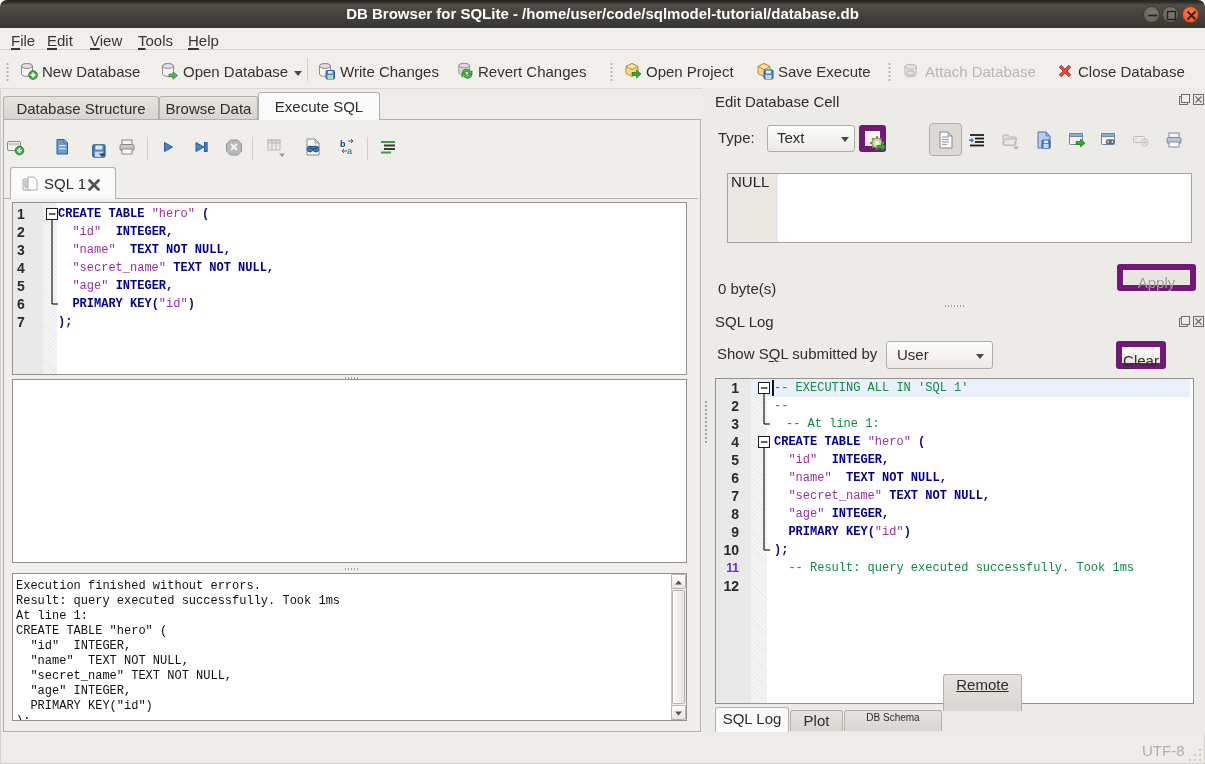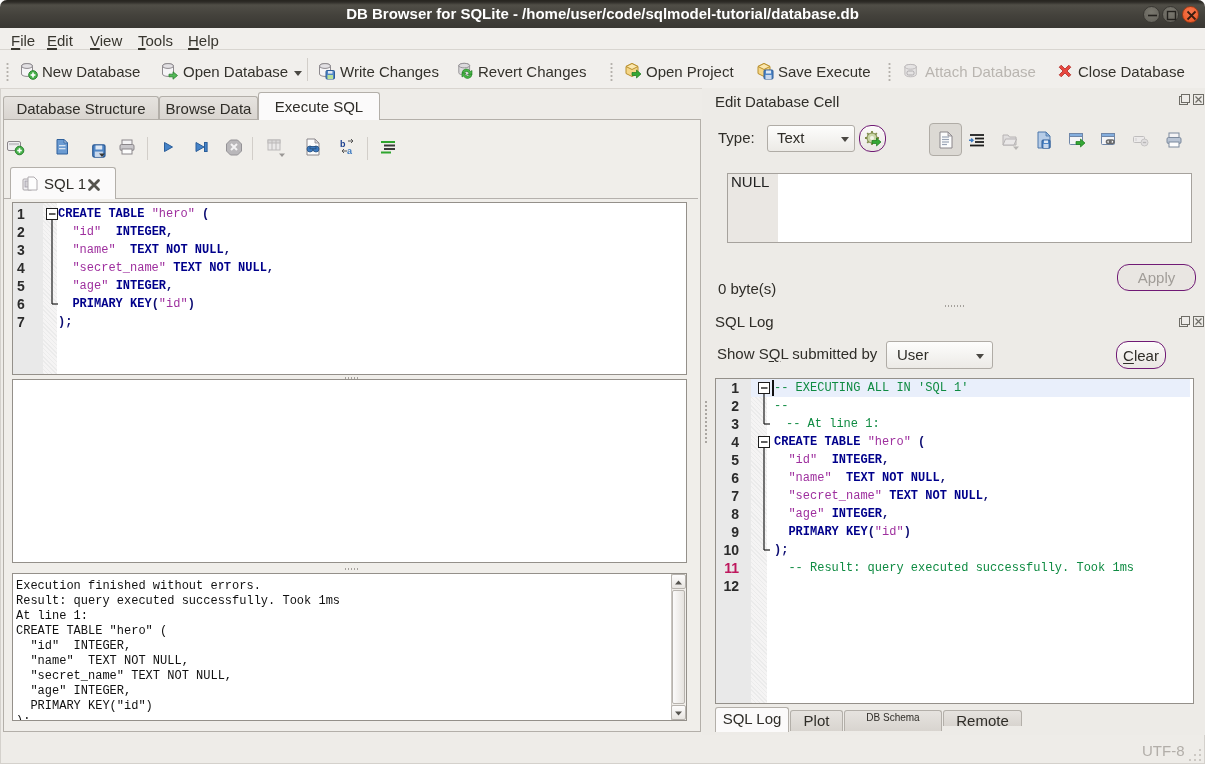--- a/index.html
+++ b/index.html
@@ -63,21 +63,21 @@
 
 
 .sbbtn { position:absolute; width:15px; height:15px; background:linear-gradient(#fdfcfc,#e8e5e1);
   border:1px solid #b7b3ae; border-radius:2px; }
 
 
 .docktitle { position:absolute; font-size:15px; color:#2f2d28; }
 .combo { position:absolute; background:linear-gradient(#fdfdfc,#eceae6);
   border:1px solid #b0aca6; border-radius:3px; font-size:15px; color:#2f2d28; }
 .btn { position:absolute; background:linear-gradient(#fcfbfa,#e9e6e2);
-  border:1px solid #701a75; border-radius:12px; font-size:15px; color:#2f2d28; text-align:center; }
+  border:6px solid #701a75; border-radius:3px; font-size:15px; color:#2f2d28; text-align:center; }
 </style>
 </head>
 <body>
 <div id="win">
 
 <div id="titlebar">
   <div class="title">DB Browser for SQLite - /home/user/code/sqlmodel-tutorial/database.db</div>
   <div class="winbtn" id="btn-min" style="left:1143px;">
         <svg width="17" height="17">
           <line x1="4" y1="8.5" x2="13" y2="8.5" stroke="#23211d" stroke-width="1.6"></line>
@@ -465,21 +465,21 @@
         <div class="abs" style="left:0px;top:0px;width:23px;height:18px;font-size:14px;font-weight:bold;color:#2b2b2b;text-align:right;line-height:18px;">1</div>
         <div class="abs" style="left:0px;top:18px;width:23px;height:18px;font-size:14px;font-weight:bold;color:#2b2b2b;text-align:right;line-height:18px;">2</div>
         <div class="abs" style="left:0px;top:36px;width:23px;height:18px;font-size:14px;font-weight:bold;color:#2b2b2b;text-align:right;line-height:18px;">3</div>
         <div class="abs" style="left:0px;top:54px;width:23px;height:18px;font-size:14px;font-weight:bold;color:#2b2b2b;text-align:right;line-height:18px;">4</div>
         <div class="abs" style="left:0px;top:72px;width:23px;height:18px;font-size:14px;font-weight:bold;color:#2b2b2b;text-align:right;line-height:18px;">5</div>
         <div class="abs" style="left:0px;top:90px;width:23px;height:18px;font-size:14px;font-weight:bold;color:#2b2b2b;text-align:right;line-height:18px;">6</div>
         <div class="abs" style="left:0px;top:108px;width:23px;height:18px;font-size:14px;font-weight:bold;color:#2b2b2b;text-align:right;line-height:18px;">7</div>
         <div class="abs" style="left:0px;top:126px;width:23px;height:18px;font-size:14px;font-weight:bold;color:#2b2b2b;text-align:right;line-height:18px;">8</div>
         <div class="abs" style="left:0px;top:144px;width:23px;height:18px;font-size:14px;font-weight:bold;color:#2b2b2b;text-align:right;line-height:18px;">9</div>
         <div class="abs" style="left:0px;top:162px;width:23px;height:18px;font-size:14px;font-weight:bold;color:#2b2b2b;text-align:right;line-height:18px;">10</div>
-        <div class="abs" style="left:0px;top:180px;width:23px;height:18px;font-size:14px;font-weight:bold;color:#be185d;text-align:right;line-height:18px;">11</div>
+        <div class="abs" style="left:0px;top:180px;width:23px;height:18px;font-size:12px;font-weight:bold;color:#6d28d9;text-align:right;line-height:18px;">11</div>
         <div class="abs" style="left:0px;top:198px;width:23px;height:18px;font-size:14px;font-weight:bold;color:#2b2b2b;text-align:right;line-height:18px;">12</div>
       </div>
   <div id="code2">
         <div class="codeline" style="left:58px;top:0px;"><span class="c">-- EXECUTING ALL IN 'SQL 1'</span></div>
         <div class="codeline" style="left:58px;top:18px;"><span class="c">--</span></div>
         <div class="codeline" style="left:58px;top:36px;margin-left:12px;"><span class="c">-- At line 1:</span></div>
         <div class="codeline" style="left:58px;top:54px;"><span class="k">CREATE TABLE</span> <span class="s">"hero"</span> <span class="o">(</span></div>
         <div class="codeline" style="left:58px;top:72px;">  <span class="s">"id"</span>  <span class="k">INTEGER</span><span class="o">,</span></div>
         <div class="codeline" style="left:58px;top:90px;">  <span class="s">"name"</span>  <span class="k">TEXT NOT NULL</span><span class="o">,</span></div>
         <div class="codeline" style="left:58px;top:108px;">  <span class="s">"secret_name"</span> <span class="k">TEXT NOT NULL</span><span class="o">,</span></div>
@@ -502,21 +502,21 @@
 
 <div class="abs" style="left:715px;top:707px;width:74px;height:25px;background:#fbfafa;border:1px solid #b3afa9;border-bottom:none;border-radius:3px 3px 0 0;font-size:15px;color:#2f2d28;text-align:center;">
       <div style="margin-top:2px;">SQL Log</div>
     </div>
 <div class="abs" style="left:790px;top:710px;width:53px;height:21px;background:linear-gradient(#e6e3df,#d8d4cf);border:1px solid #b3afa9;border-bottom:none;border-radius:3px 3px 0 0;font-size:15px;color:#2f2d28;text-align:center;">
       <div style="margin-top:1px;">Plot</div>
     </div>
 <div class="abs" style="left:844px;top:710px;width:98px;height:21px;background:linear-gradient(#e6e3df,#d8d4cf);border:1px solid #b3afa9;border-bottom:none;border-radius:3px 3px 0 0;font-size:10px;color:#2f2d28;text-align:center;">
       <div style="margin-top:1px;">DB Schema</div>
     </div>
-<div class="abs" style="left:943px;top:710px;width:79px;height:16px;background:linear-gradient(#e6e3df,#d8d4cf);border:1px solid #b3afa9;border-bottom:none;border-radius:3px 3px 0 0;font-size:15px;color:#2f2d28;text-align:center;">
+<div class="abs" style="left:943px;top:674px;width:79px;height:37px;background:linear-gradient(#e6e3df,#d8d4cf);border:1px solid #b3afa9;border-bottom:none;border-radius:3px 3px 0 0;font-size:15px;color:#2f2d28;text-align:center;text-decoration:underline;">
       <div style="margin-top:1px;">Remote</div>
     </div>
 
 <div class="abs" style="left:1142px;top:742px;font-size:15px;color:#b2aea9;">UTF-8</div>
 <svg class="abs" style="left:1188px;top:748px;" width="14" height="14">
   <g fill="#c0bcb7">
         <circle cx="12" cy="2" r="1"></circle>
         <circle cx="12" cy="7" r="1"></circle>
         <circle cx="7" cy="7" r="1"></circle>
         <circle cx="12" cy="12" r="1"></circle>

